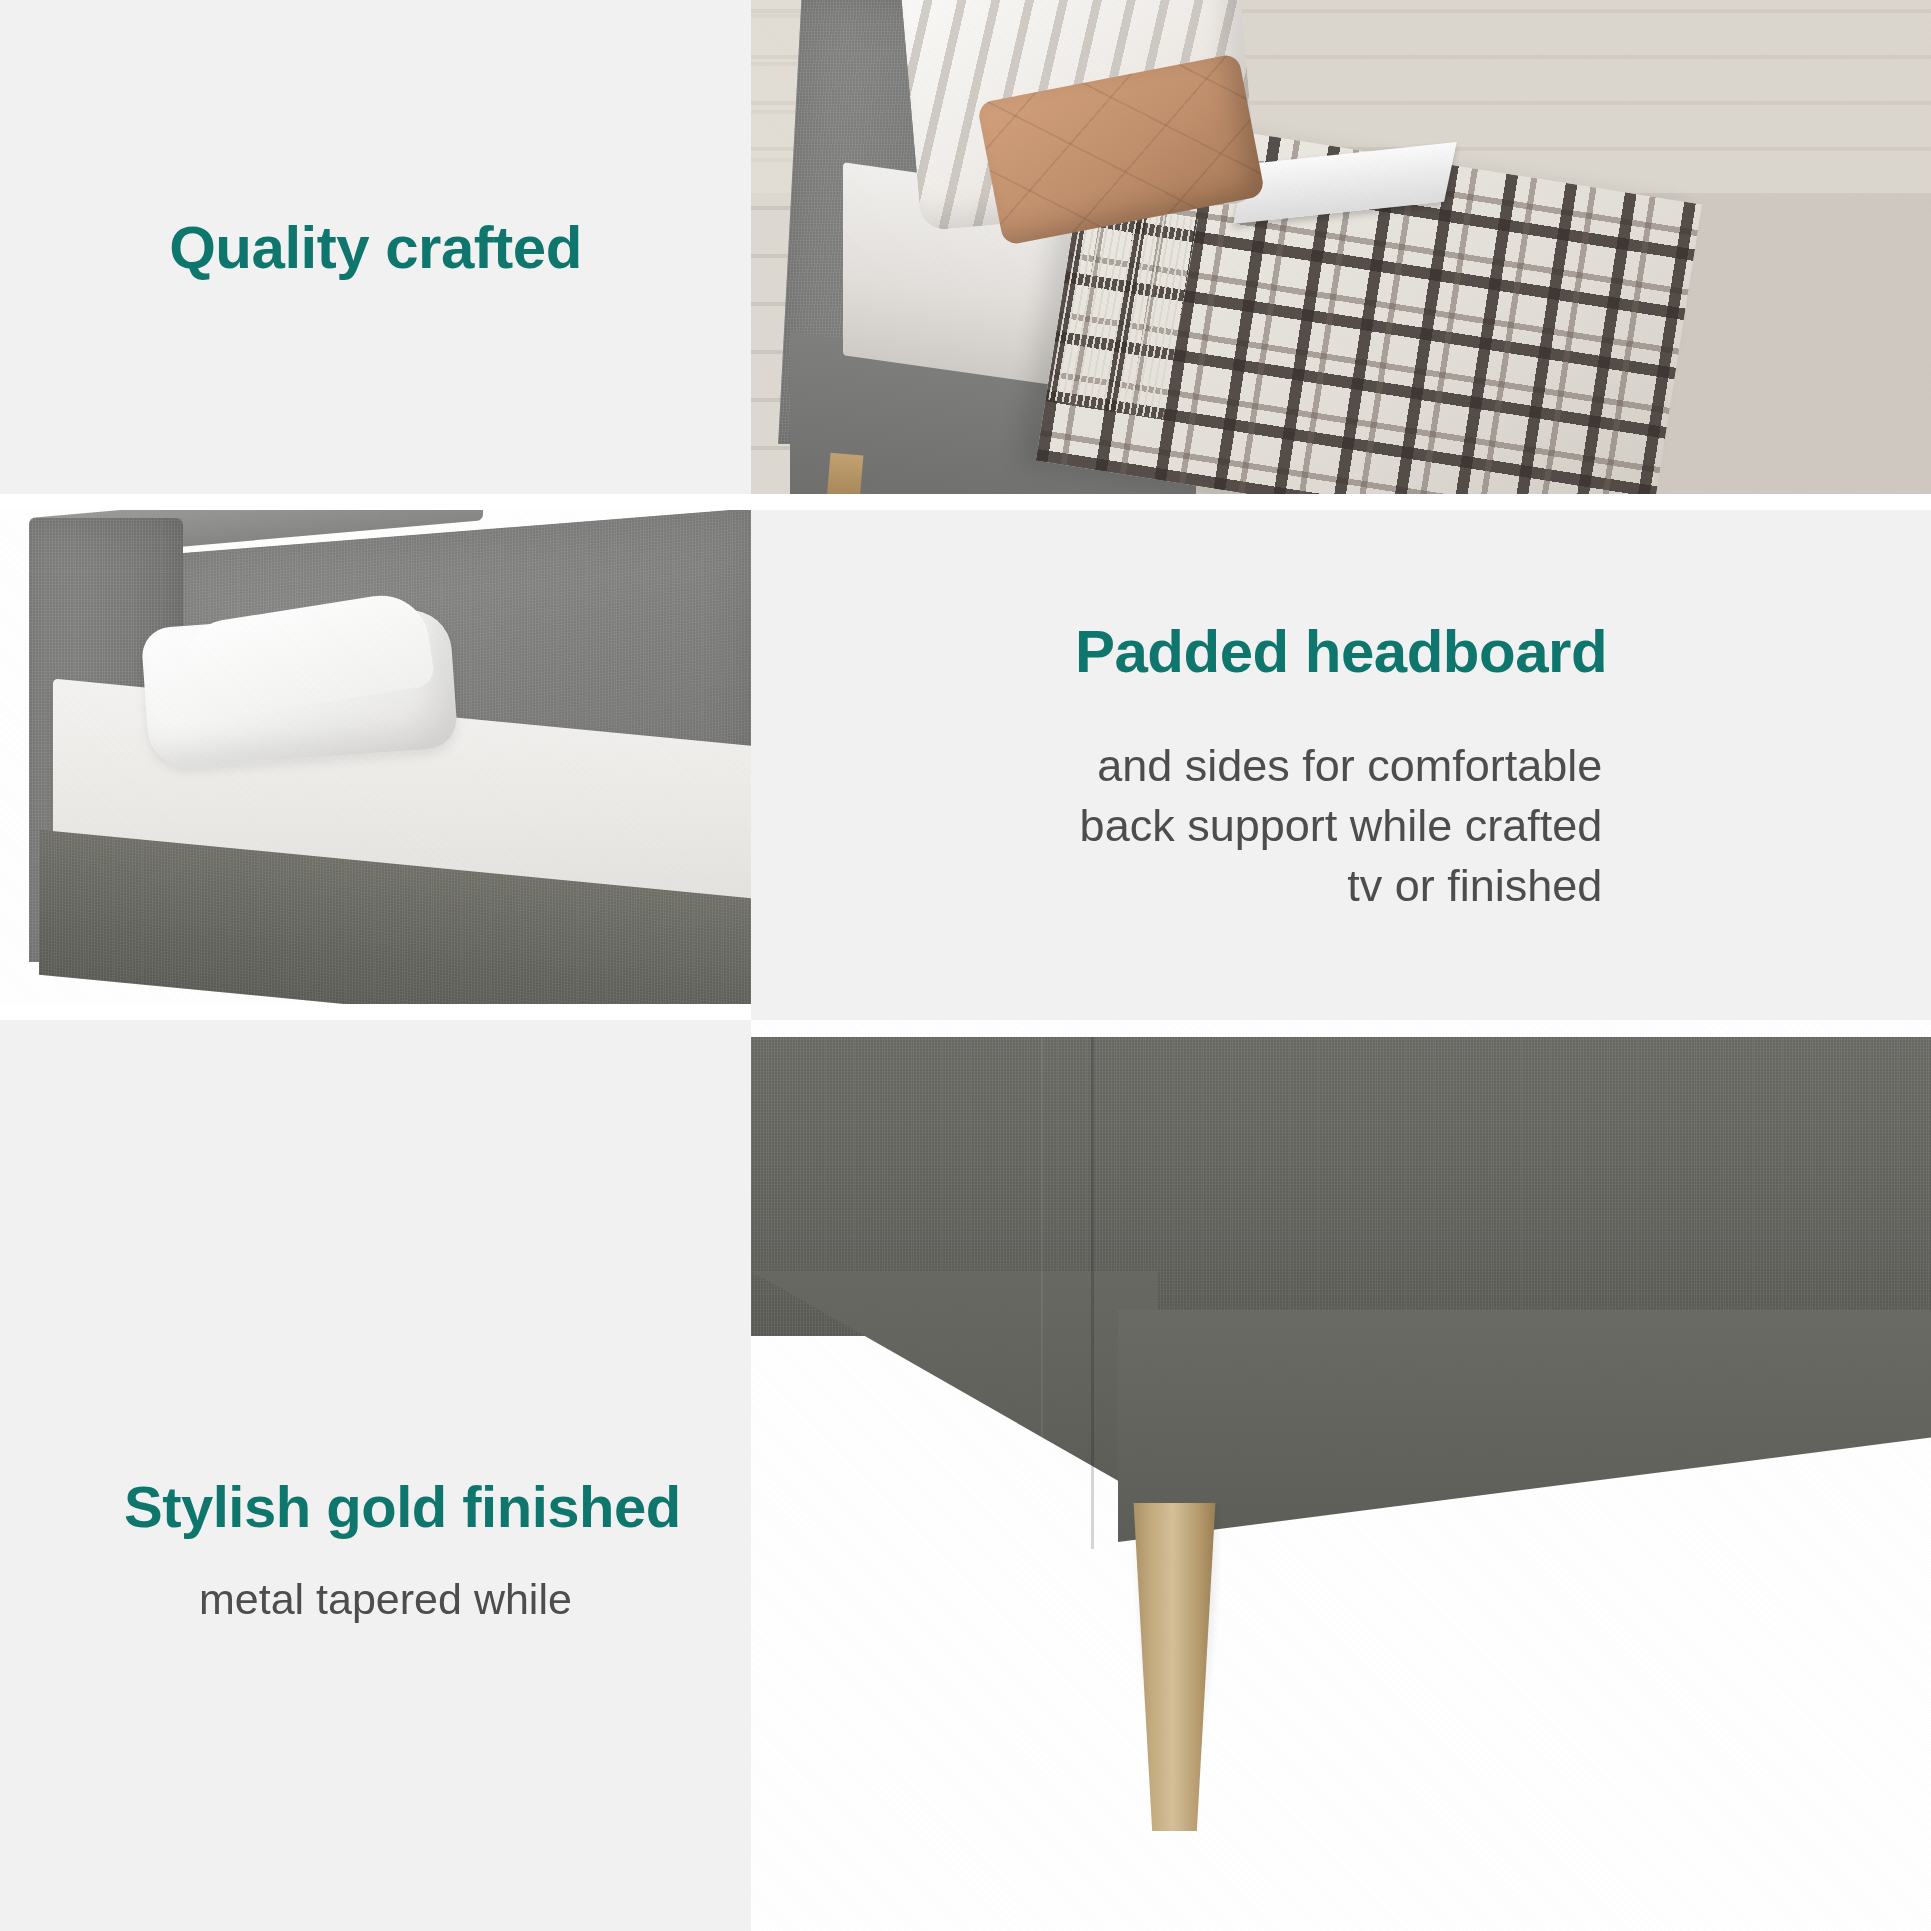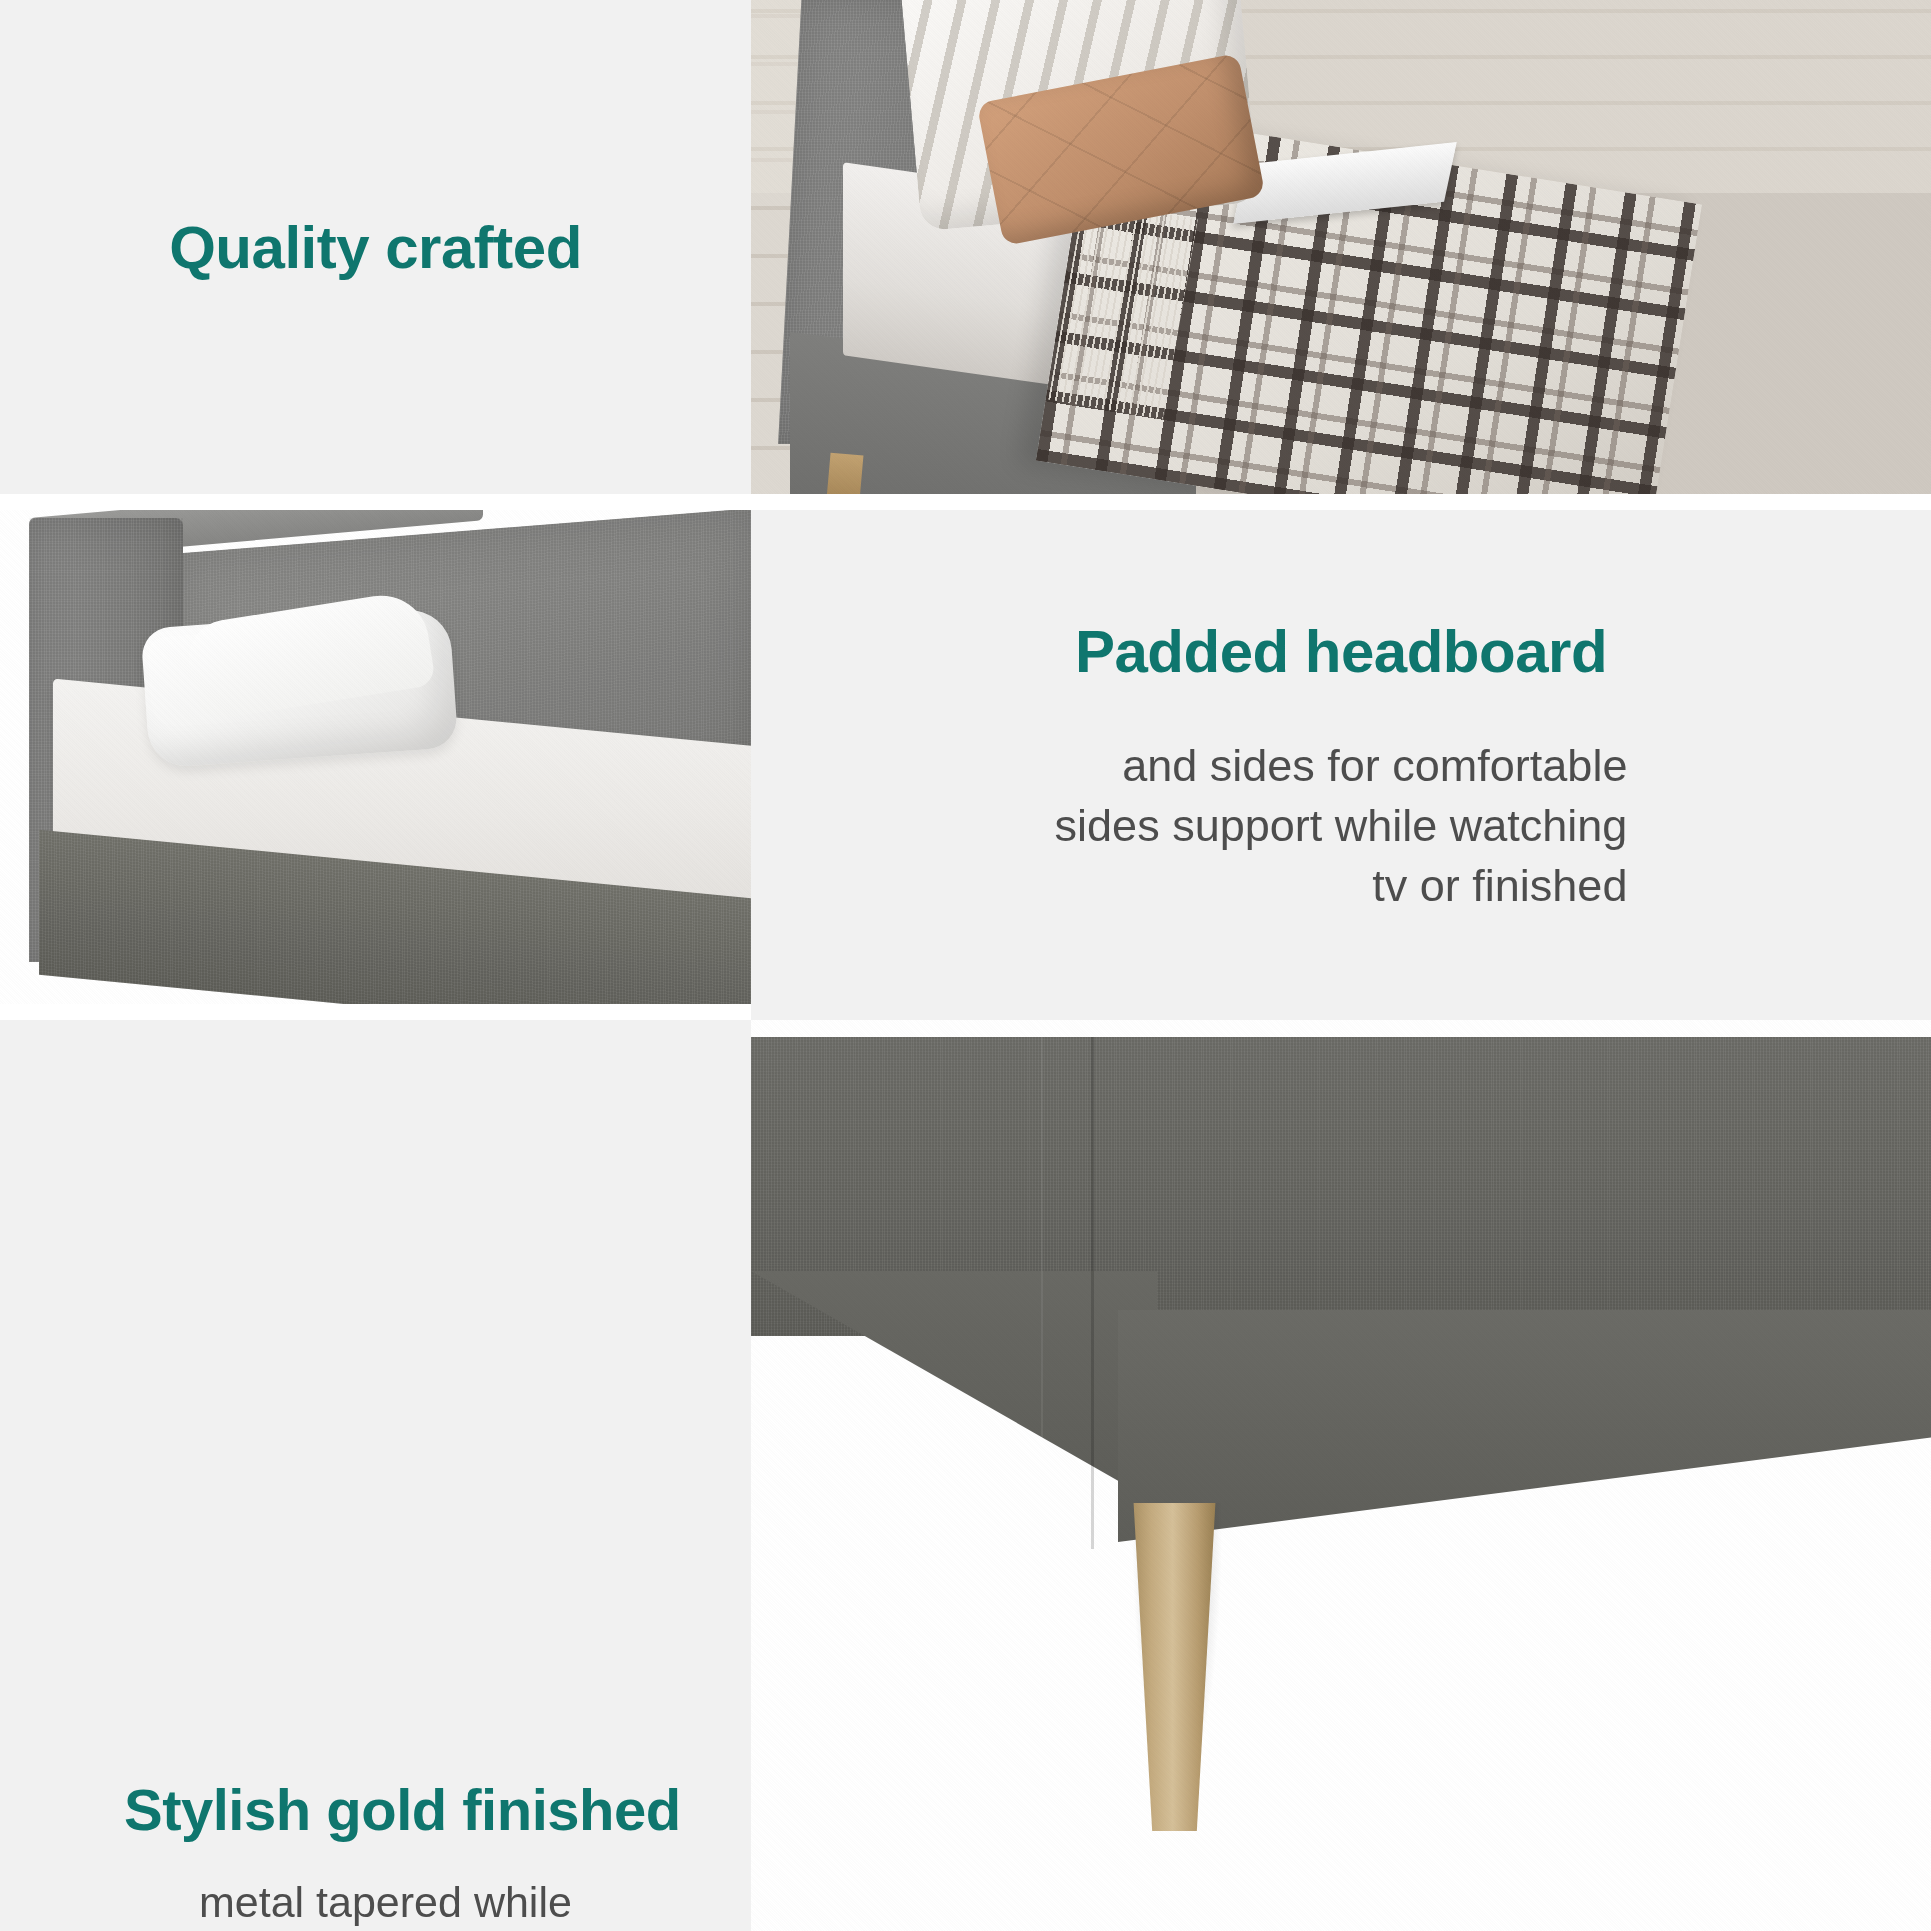--- a/index.html
+++ b/index.html
@@ -17,21 +17,21 @@
   #img1{left:751px;top:0;width:1180px;height:494px;}
   #img2{left:0;top:510px;width:751px;height:494px;}
   #p2{left:751px;top:510px;width:1180px;height:516px;}
   #p3{left:0;top:1020px;width:751px;height:911px;}
   #img3{left:751px;top:1020px;width:1180px;height:911px;}
 
   #p1 .pad-title{font-size:60px;}
   #p1 .pad-sub{font-size:45px;margin-top:37px;}
   #p2 .pad-title{font-size:60px;}
   #p2 .pad-sub{font-size:45px;margin-top:53px;text-align:right;}
-  #p3{justify-content:flex-end;align-items:flex-start;padding-left:124px;padding-top:154px;text-align:left;box-sizing:border-box;}
+  #p3{justify-content:center;align-items:flex-start;padding-left:124px;padding-top:154px;text-align:left;box-sizing:border-box;}
   #p3 .pad-title{font-size:58px;}
   #p3 .pad-sub{font-size:43px;margin-top:33px;padding-left:75px;}
 
   
   #img1{background:#cfc9c1;}
   .wallplank{position:absolute;left:0;top:0;width:290px;height:494px;
      background:
        linear-gradient(180deg,rgba(0,0,0,.05),rgba(0,0,0,.05)),
        repeating-linear-gradient(0deg,#e9e4dc 0px,#e9e4dc 44px,#d9d2c8 44px,#d9d2c8 48px),
        repeating-linear-gradient(90deg,rgba(255,255,255,0) 0px,rgba(255,255,255,0) 56px,rgba(0,0,0,.05) 56px,rgba(0,0,0,.05) 58px);
@@ -176,21 +176,21 @@
       </div>
     <div class="pillow2"></div>
     <div class="pillow2b"></div>
     <div class="grain"></div>
   </div>
 
   <div class="panel text-panel" id="p2">
     <h2 class="pad-title">Padded headboard</h2>
     <p class="pad-sub">
       <span>and sides for comfortable</span><br>
-      <span>sides support while watching</span><br>
+      <span>back support while crafted</span><br>
       <span>tv or finished</span>
     </p>
   </div>
 
   <div class="panel text-panel" id="p3">
     <h2 class="pad-title">Stylish gold finished</h2>
     <p class="pad-sub">
       <span>metal tapered while</span>
     </p>
   </div>

